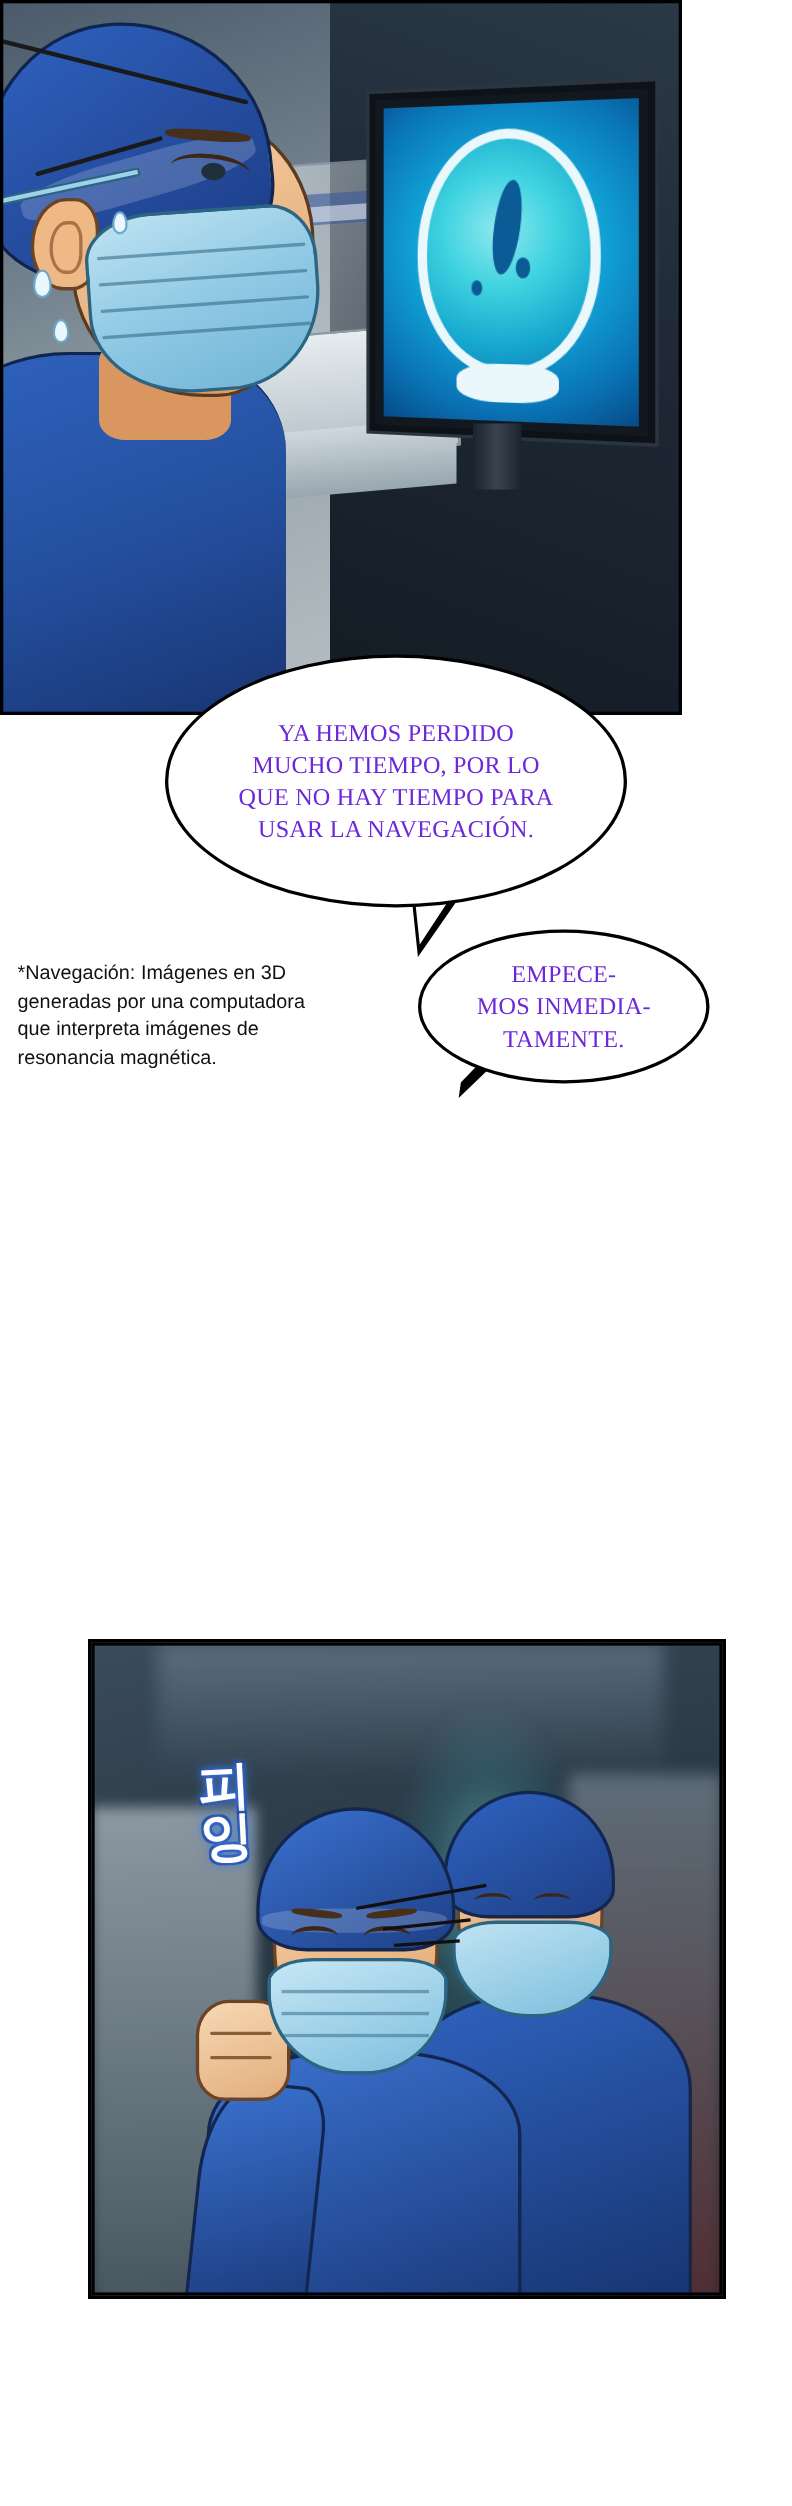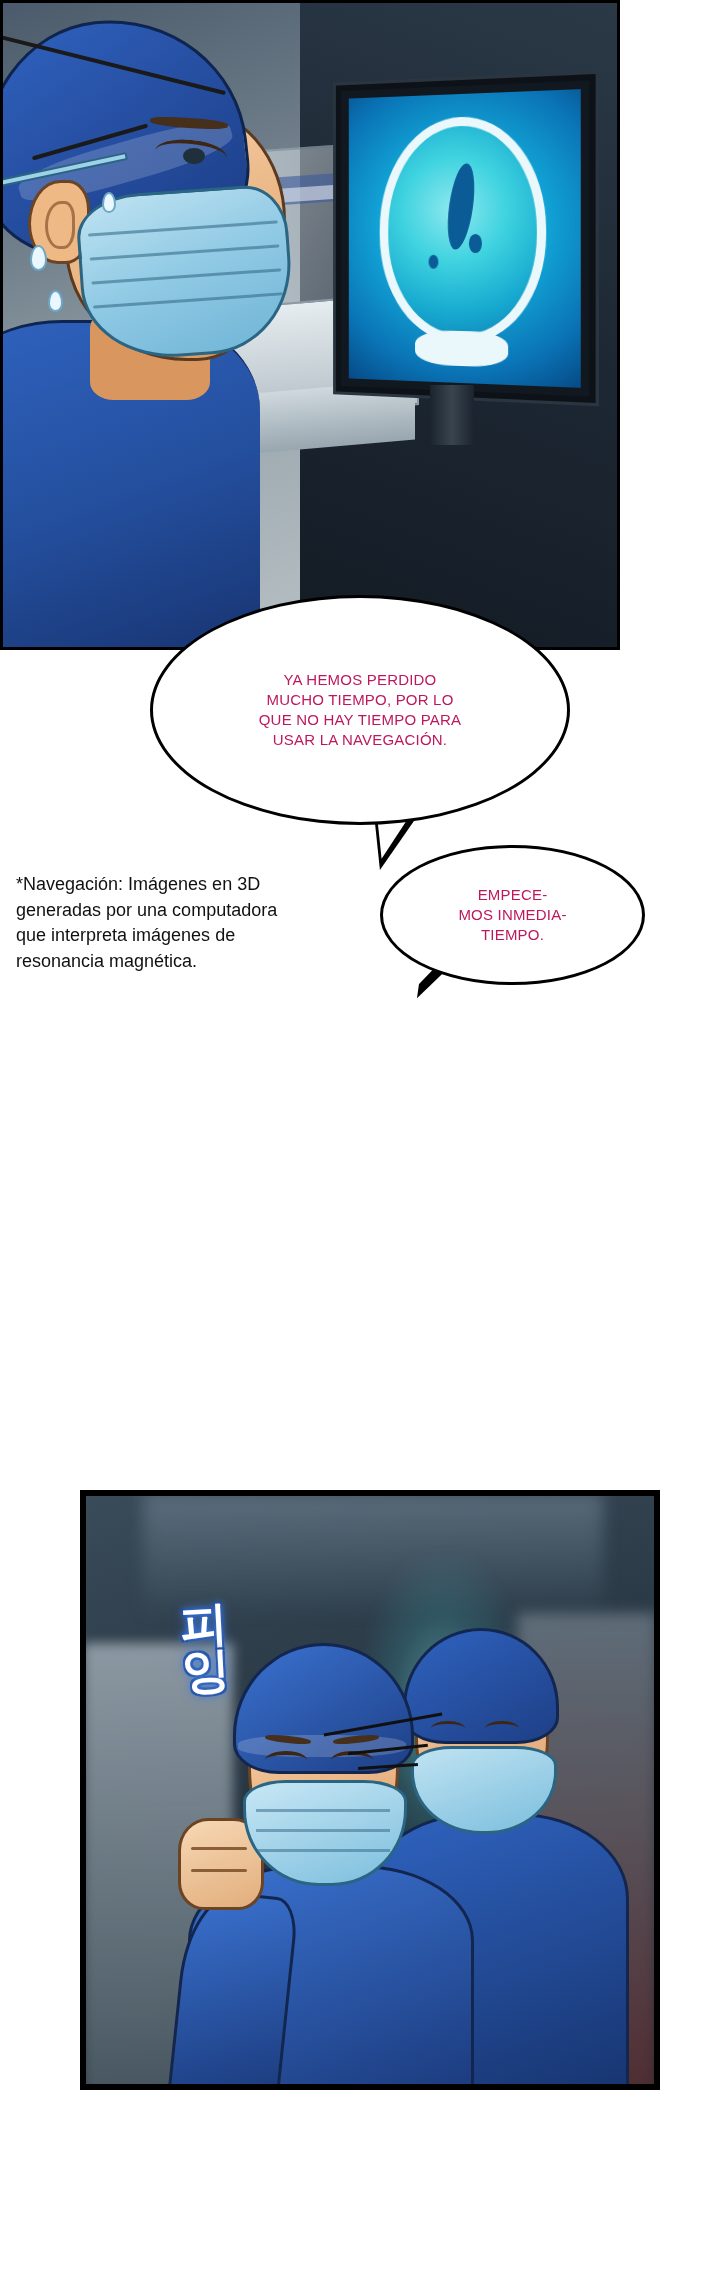--- a/index.html
+++ b/index.html
@@ -276,25 +276,25 @@
     background: #ffffff;
     border: 3px solid #000;
     border-radius: 50%;
     display: flex;
     align-items: center;
     justify-content: center;
     text-align: center;
     box-sizing: border-box;
   }
   .bubble-text {
-    font-family: Liberation Sans, sans-serif;
-    font-size: 15px;
+    font-family: Liberation Serif, serif;
+    font-size: 22px;
     line-height: 1.32;
     letter-spacing: .2px;
-    color: #be185d;
+    color: #6d28d9;
     white-space: pre-line;
     padding: 0 14px;
   }
   .bubble-a {
     left: 150px; top: 595px;
     width: 420px; height: 230px;
   }
   .bubble-b {
     left: 380px; top: 845px;
     width: 265px; height: 140px;
@@ -627,21 +627,21 @@
 MUCHO TIEMPO, POR LO
 QUE NO HAY TIEMPO PARA
 USAR LA NAVEGACIÓN.</div>
 </div>
 
 <div class="tail tail-b-outer"></div>
 <div class="tail tail-b-inner"></div>
 <div class="bubble bubble-b">
   <div class="bubble-text">EMPECE-
 MOS INMEDIA-
-TIEMPO.</div>
+TAMENTE.</div>
 </div>
 
 <div class="footnote">*Navegación: Imágenes en 3D
 generadas por una computadora
 que interpreta imágenes de
 resonancia magnética.</div>
 
 <div class="panel2">
   <div class="p2-bg"></div>
   <div class="p2-blur-top"></div>

